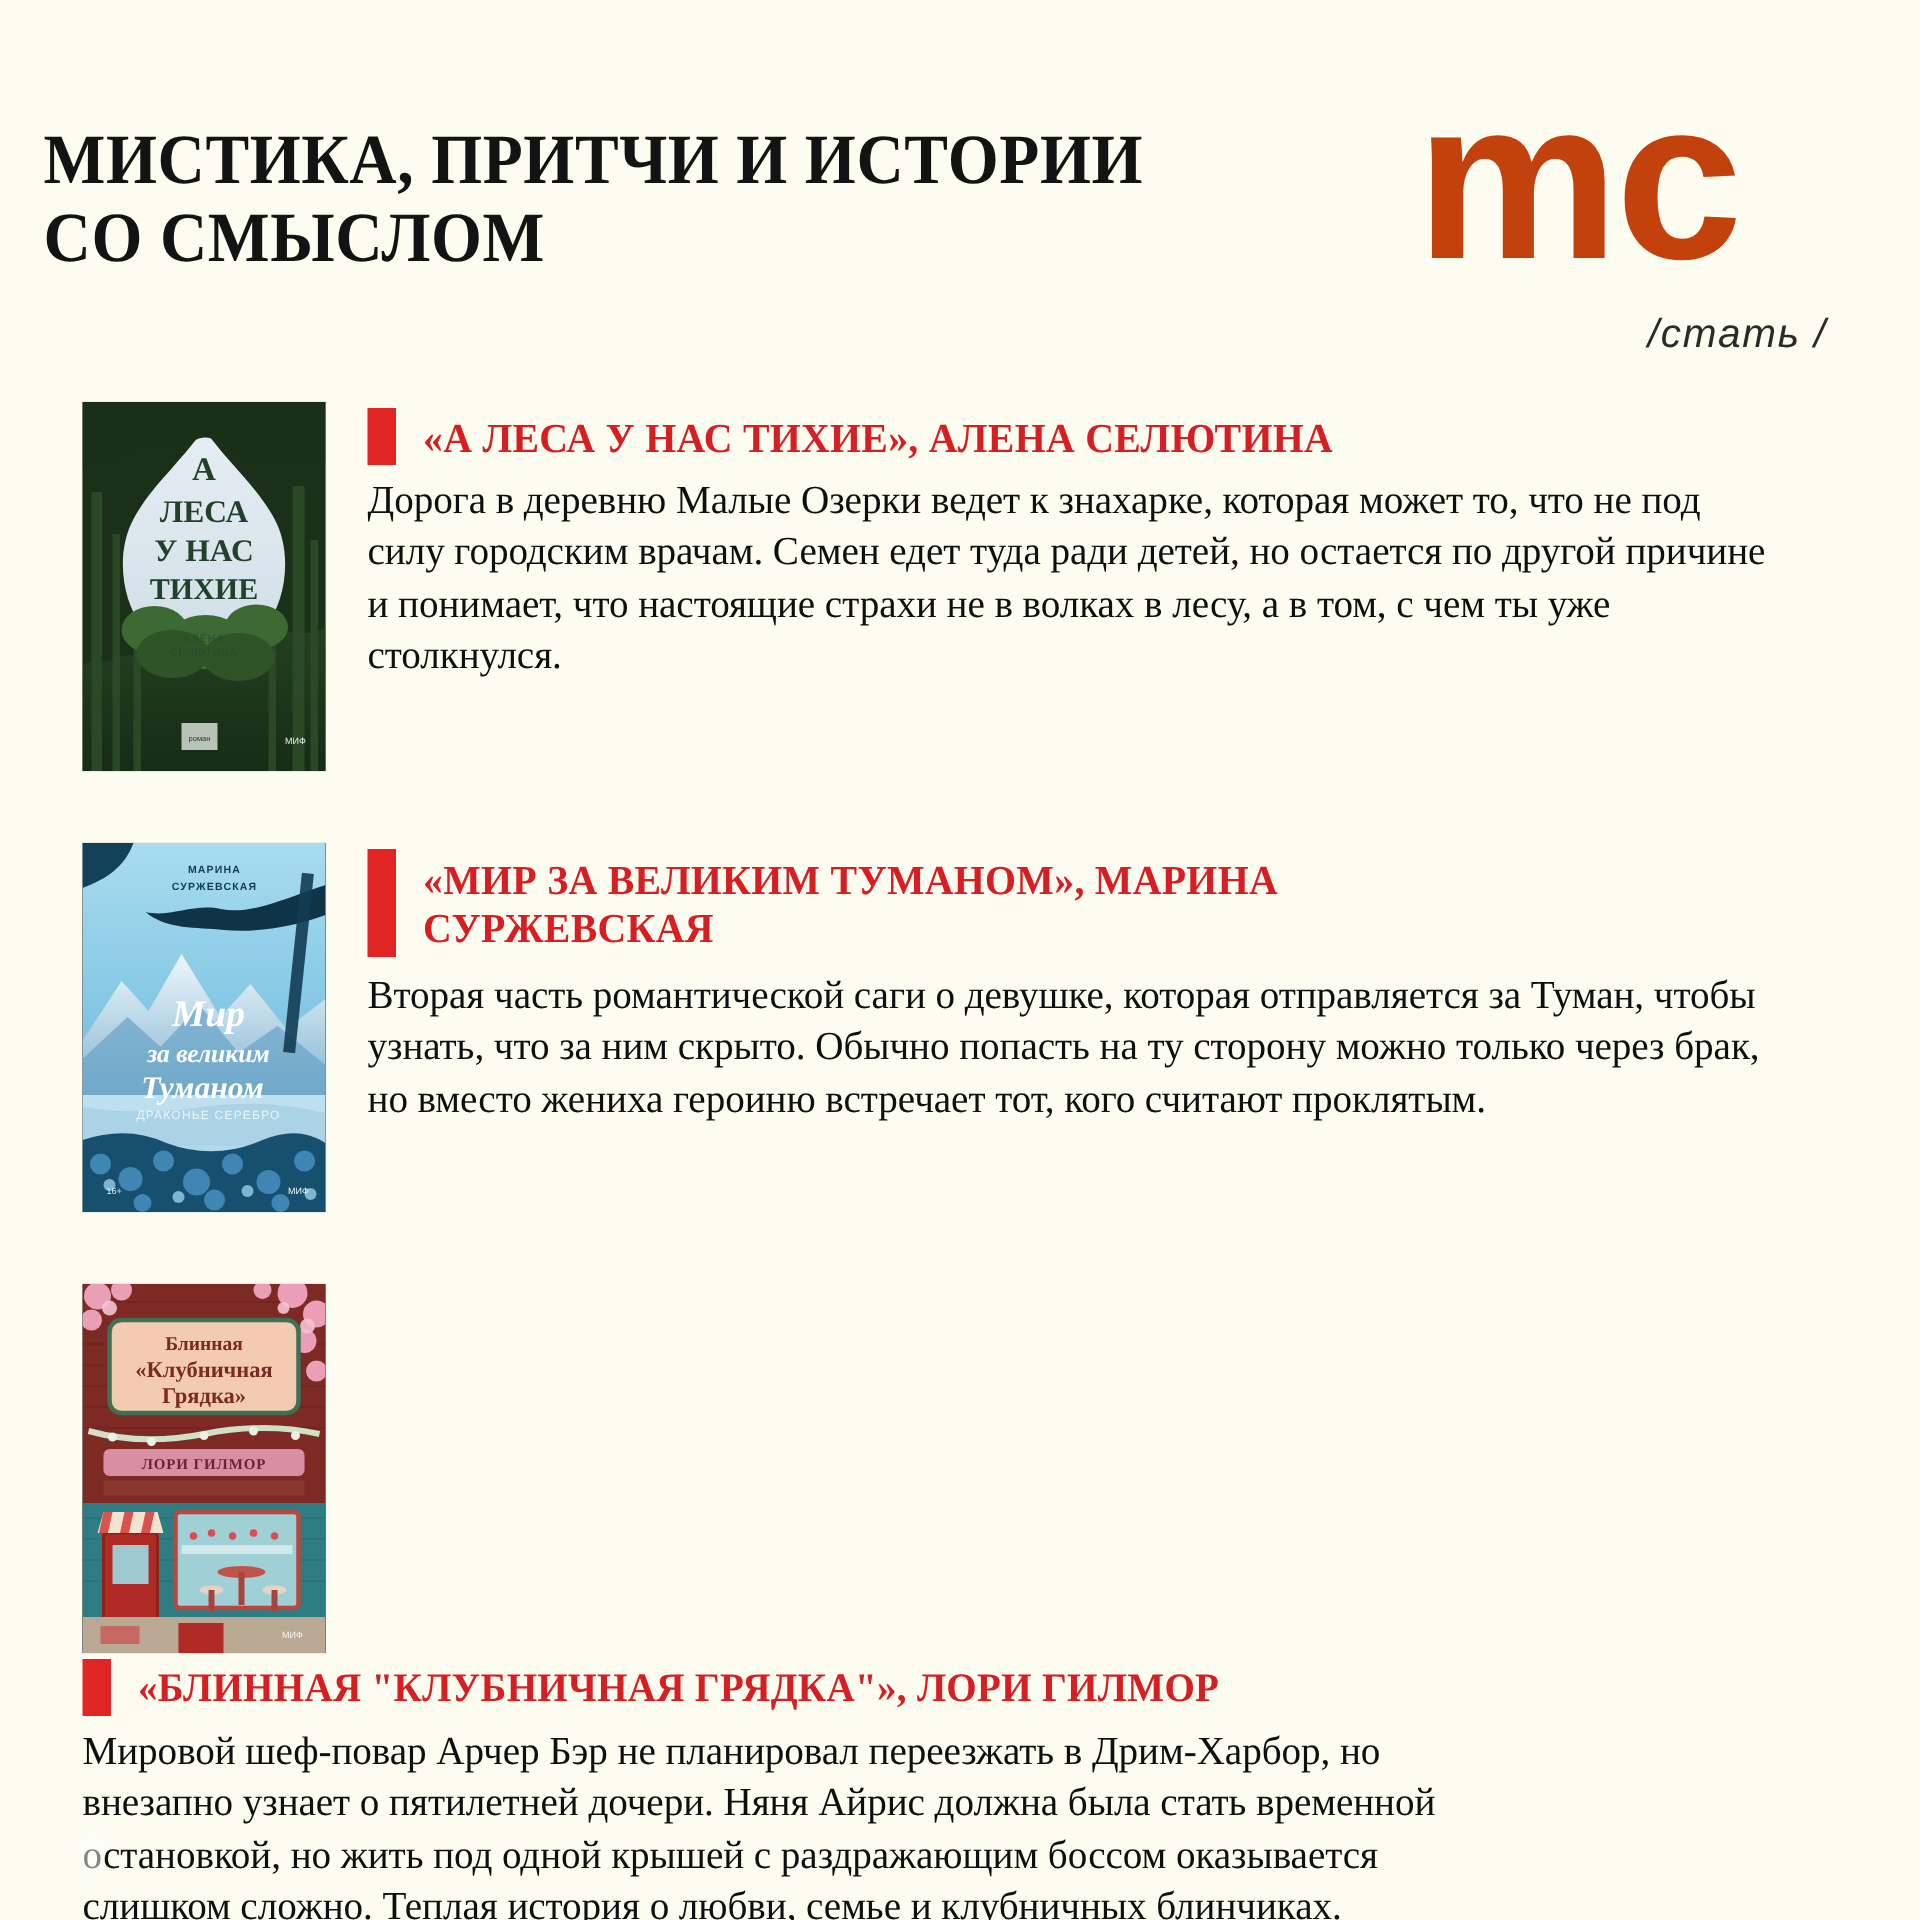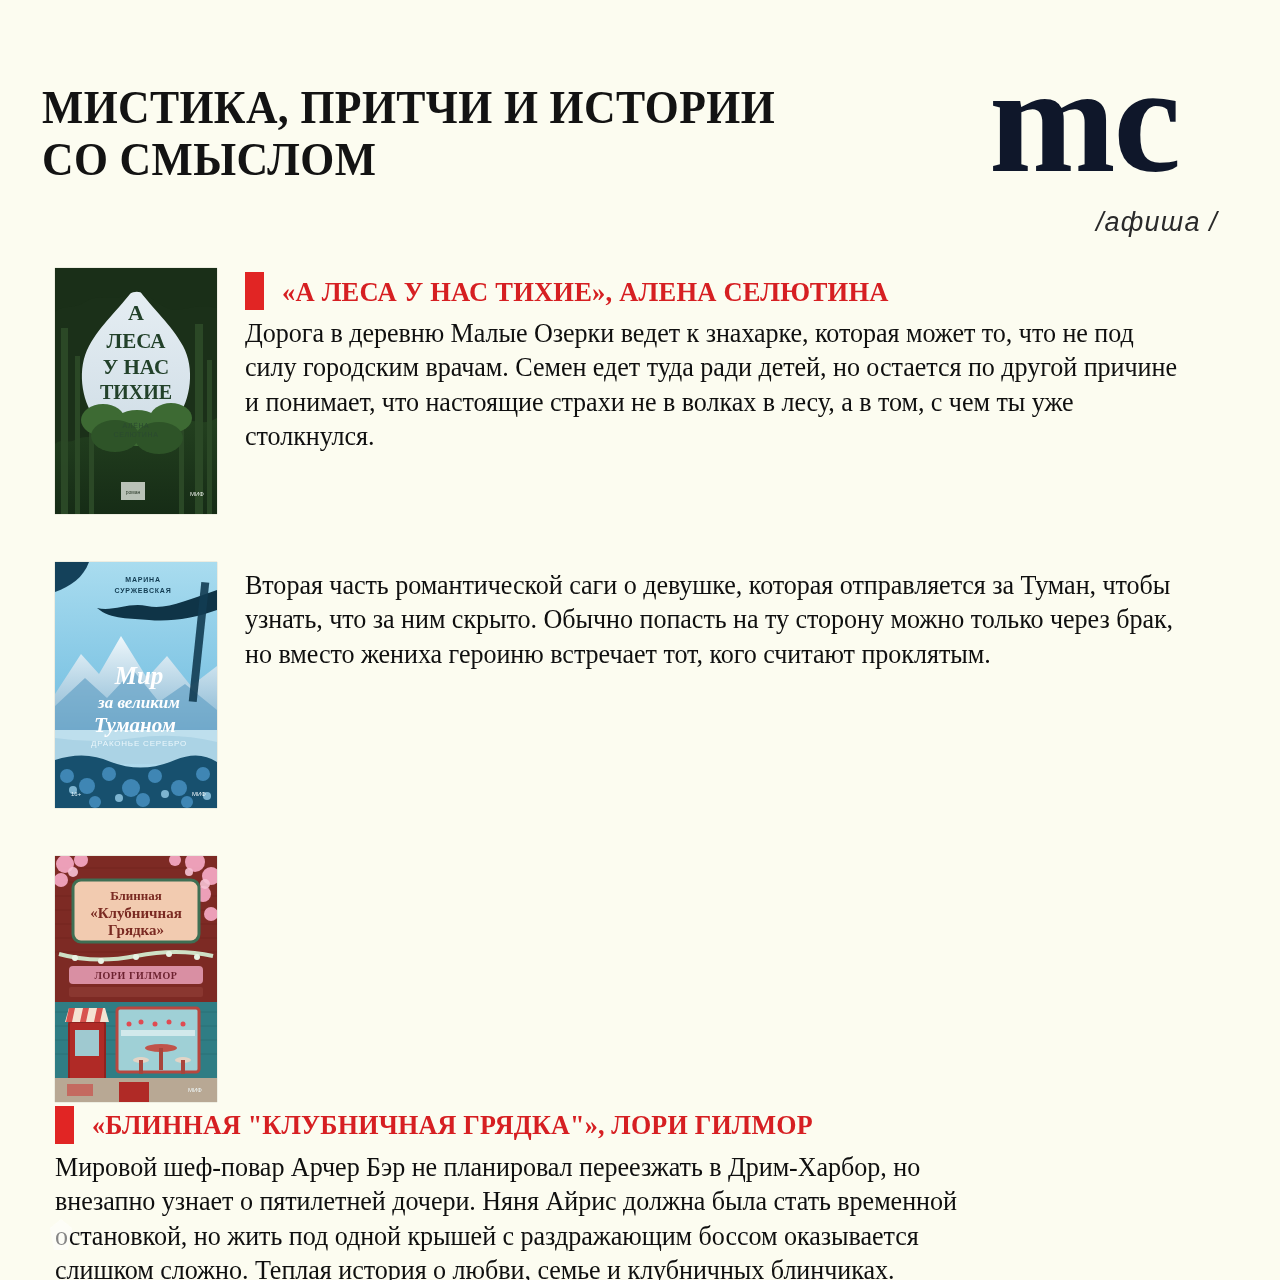--- a/index.html
+++ b/index.html
@@ -22,21 +22,21 @@
     width: 1280px;
     height: 1280px;
     box-sizing: border-box;
     padding: 0;
   }
 
   
   .header {
     position: relative;
     height: 268px;
-    padding: 82px 62px 0 42px;
+    padding: 82px 62px 0 29px;
     box-sizing: border-box;
   }
 
   .headline {
     width: 900px;
     font-family: "Liberation Serif", "DejaVu Serif", serif;
     font-weight: 700;
     font-size: 47px;
     line-height: 1.10;
     letter-spacing: 0.4px;
@@ -49,28 +49,28 @@
   }
 
   .brand {
     position: absolute;
     right: 56px;
     top: 58px;
     text-align: right;
     width: 280px;
   }
   .brand-mark {
-    font-family: Liberation Serif, serif;
+    font-family: Liberation Sans, sans-serif;
     font-weight: 700;
     font-size: 152px;
     line-height: 0.82;
-    color: #0f172a;
+    color: #c2410c;
     letter-spacing: -2px;
     display: block;
-    text-align: center;
+    text-align: left;
   }
   .brand-sub {
     display: block;
     margin-top: 24px;
     font-family: "Liberation Sans", "DejaVu Sans", sans-serif;
     font-style: italic;
     font-weight: 300;
     font-size: 27px;
     color: #2a2a2a;
     letter-spacing: 1.2px;
@@ -176,21 +176,21 @@
 <body>
 
 <div class="poster">
 
   <div class="header">
     <h1 class="headline">МИСТИКА, ПРИТЧИ И ИСТОРИИ
 СО СМЫСЛОМ</h1>
 
     <div class="brand">
       <span class="brand-mark">mc</span>
-      <span class="brand-sub">/афиша /</span>
+      <span class="brand-sub">/стать /</span>
     </div>
   </div>
 
   <div class="entries">
 
     <div class="entry entry-1">
 
       <div class="cover-wrap">
         <div class="cover">
           <svg viewBox="0 0 162 246" preserveAspectRatio="none" aria-hidden="true">
@@ -317,20 +317,24 @@
               <text x="80" y="170" font-size="21">Туманом</text>
             </g>
             <text x="84" y="184" font-size="8" fill="#eaf6fb" font-family="Liberation Sans, sans-serif" text-anchor="middle" letter-spacing="0.8">ДРАКОНЬЕ СЕРЕБРО</text>
             <text x="16" y="234" font-size="6" fill="#dceff7" font-family="Liberation Sans, sans-serif">16+</text>
             <text x="144" y="234" font-size="6" fill="#e9f5fa" font-family="Liberation Sans, sans-serif" text-anchor="middle">МИФ</text>
           </svg>
         </div>
       </div>
 
       <div class="entry-body">
+        <div class="entry-head">
+          <div class="redbar"></div>
+          <h2 class="entry-title">«МИР ЗА ВЕЛИКИМ ТУМАНОМ», МАРИНА СУРЖЕВСКАЯ</h2>
+        </div>
         <p class="entry-text">Вторая часть романтической саги о девушке, которая отправляется за Туман, чтобы узнать, что за ним скрыто. Обычно попасть на ту сторону можно только через брак, но вместо жениха героиню встречает тот, кого считают проклятым.</p>
       </div>
     </div>
 
     <div class="entry entry-3">
 
       <div class="cover-wrap">
         <div class="cover">
           <svg viewBox="0 0 162 246" preserveAspectRatio="none" aria-hidden="true">
             <rect x="0" y="0" width="162" height="246" fill="#7d2a24"></rect>

